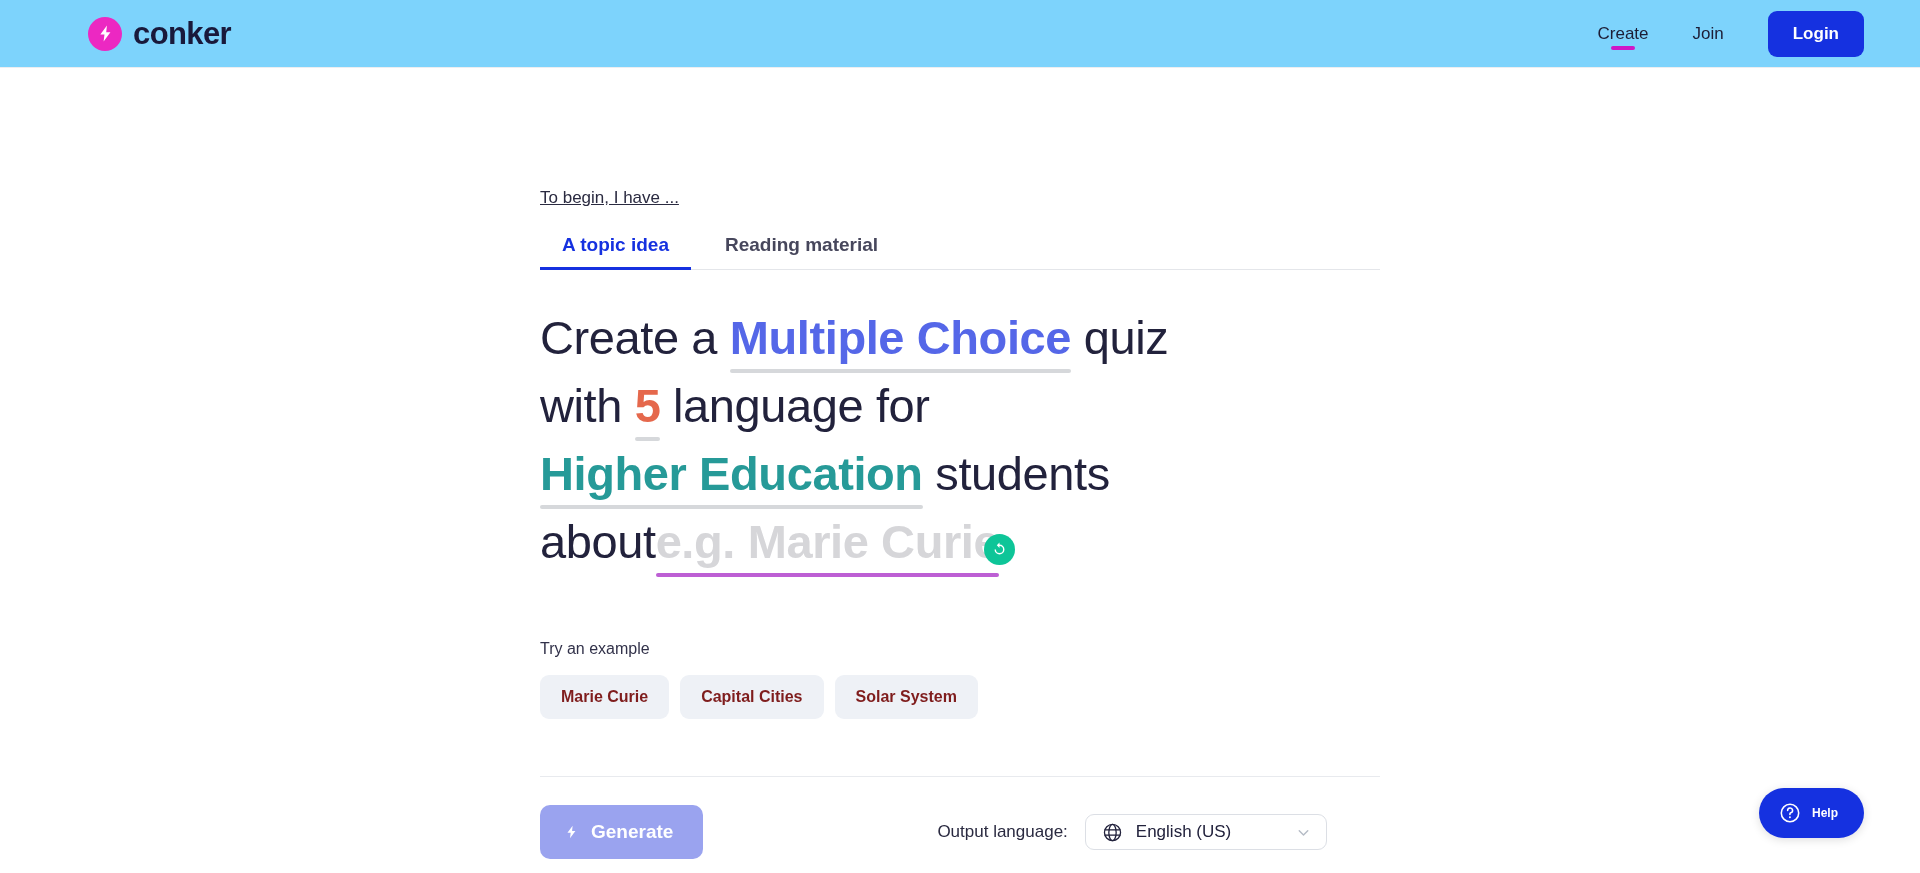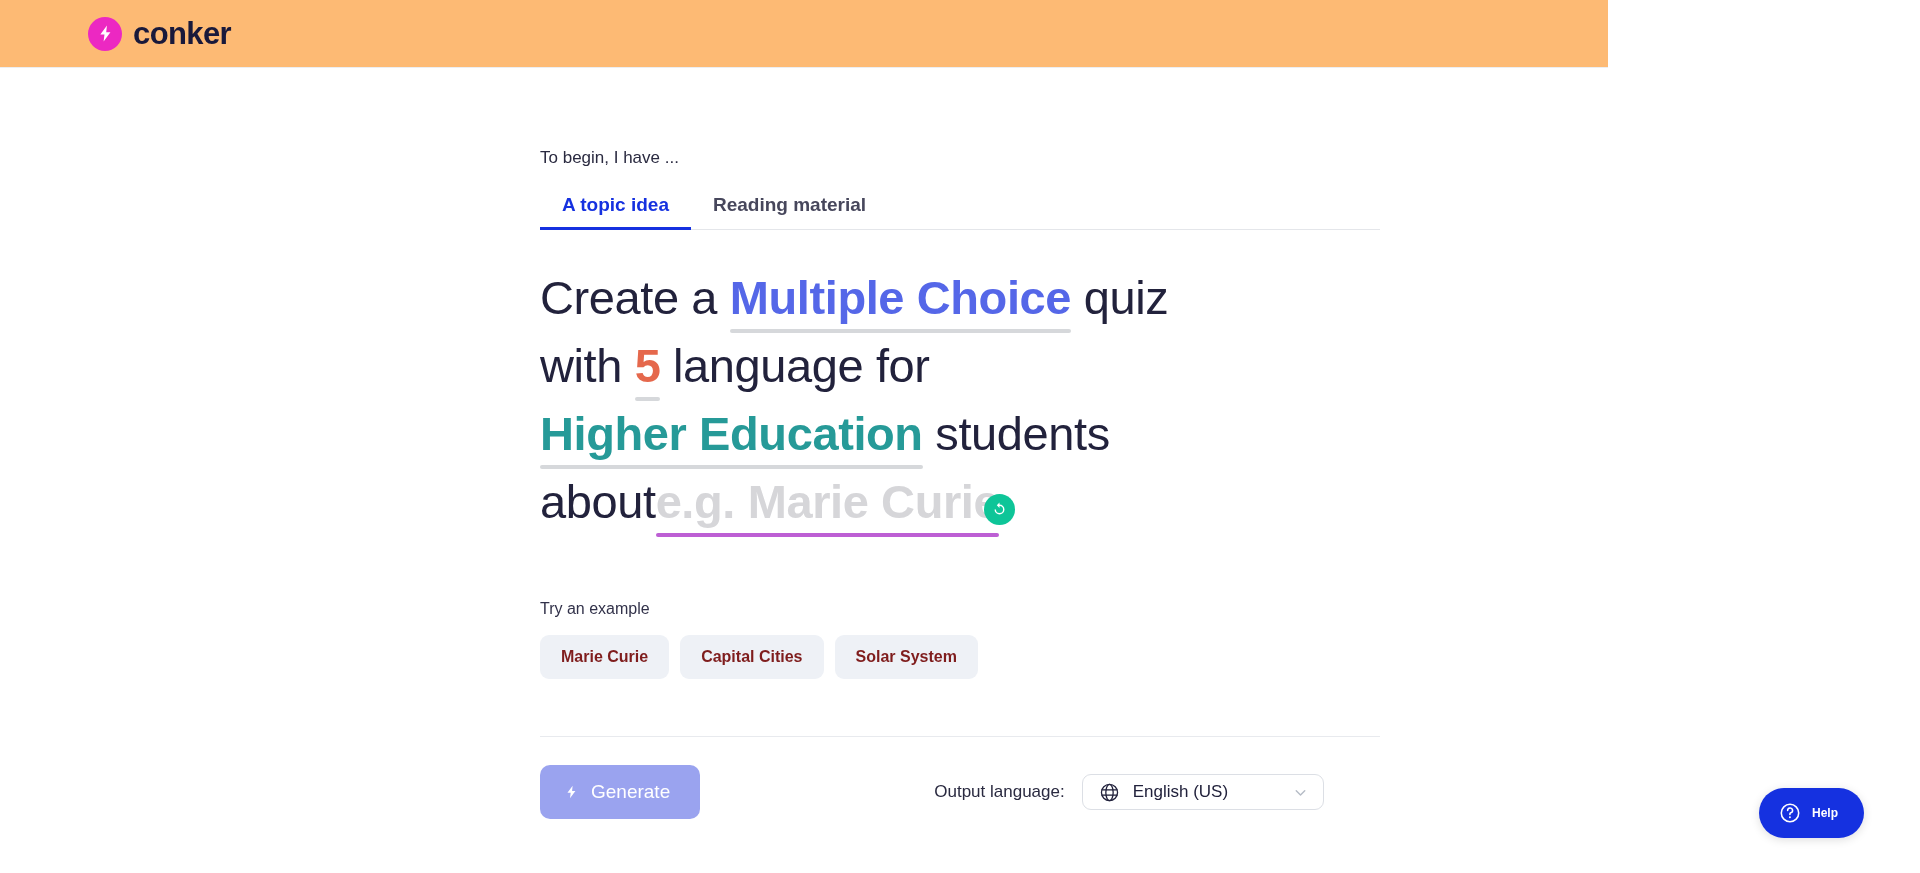--- a/index.html
+++ b/index.html
@@ -15,24 +15,24 @@
     font-family: "Liberation Sans", sans-serif;
     color: #1d1d35;
     overflow: hidden;
     position: relative;
   }
 
   
   .header {
     position: absolute;
     top: 0; left: 0;
-    width: 1608px;
+    width: 1920px;
     height: 68px;
     border-bottom: 1px solid #eceef1;
-    background: #fdba74;
+    background: #7dd3fc;
   }
   .logo-wrap {
     position: absolute;
     left: 88px;
     top: 50%;
     transform: translateY(-50%);
     display: flex;
     align-items: center;
     gap: 11px;
   }
@@ -103,29 +103,30 @@
   .main {
     position: absolute;
     left: 540px;
     top: 68px;
     width: 840px;
   }
 
   .begin-label {
     font-size: 17px;
     color: #2a2a40;
-    margin-top: 80px;
+    margin-top: 120px;
     line-height: 1.2;
+    text-decoration: underline;
   }
 
   .tabs {
     margin-top: 26px;
     display: flex;
     align-items: flex-end;
-    gap: 0;
+    gap: 12px;
     border-bottom: 1px solid #e4e6ea;
     position: relative;
   }
   .tab {
     font-size: 19px;
     font-weight: bold;
     color: #47475c;
     padding: 0 22px 13px 22px;
     cursor: pointer;
     white-space: nowrap;
@@ -243,21 +244,21 @@
     margin-top: 28px;
     display: flex;
     align-items: center;
   }
   .generate-btn {
     background: #9aa3ef;
     color: #ffffff;
     border: none;
     border-radius: 10px;
     font-size: 19px;
-    font-weight: normal;
+    font-weight: bold;
     padding: 16px 30px 16px 24px;
     display: inline-flex;
     align-items: center;
     gap: 12px;
     cursor: default;
     font-family: inherit;
     white-space: nowrap;
   }
   .generate-btn svg { display: block; }
 
@@ -322,20 +323,25 @@
 
   <div class="logo-wrap">
     <span class="logo-mark">
       <svg width="19" height="19" viewBox="0 0 24 24" aria-hidden="true">
         <path d="M13.8 2 5.5 13.2h5.2L9.6 22l8.6-11.6h-5.3z" fill="#ffffff"></path>
       </svg>
     </span>
     <span class="logo-text">conker</span>
   </div>
 
+  <nav class="nav">
+    <div class="nav-item active">Create</div>
+    <div class="nav-item">Join</div>
+    <button class="login-btn">Login</button>
+  </nav>
 
 </div>
 
 <div class="main">
 
   <div class="begin-label">To begin, I have ...</div>
 
   <div class="tabs">
     <div class="tab active">A topic idea</div>
     <div class="tab">Reading material</div>

